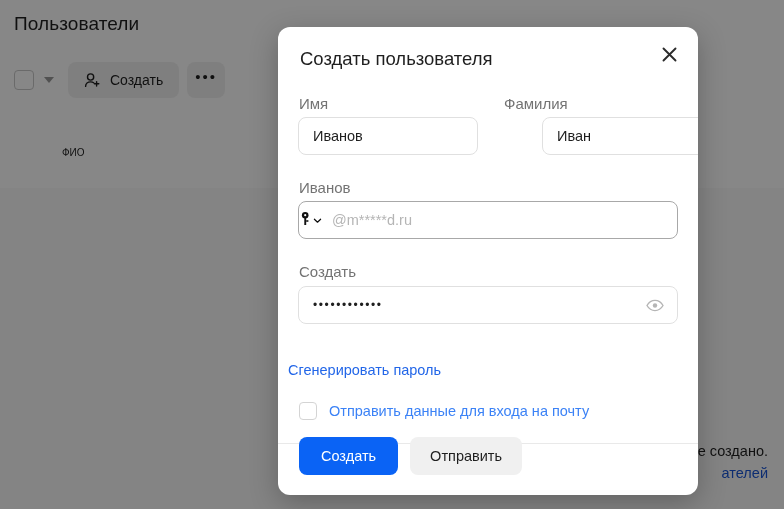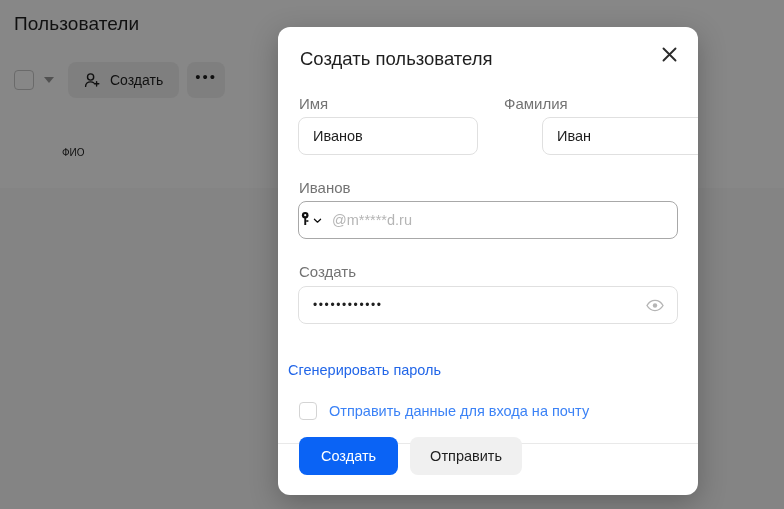--- a/index.html
+++ b/index.html
@@ -296,20 +296,24 @@
         <span>Создать</span>
       </div>
       <div class="tb-more">•••</div>
     </div>
 
     <div class="table-head">
       <div class="th-fio">ФИО</div>
     </div>
     <div class="table-body"></div>
 
+    <div class="empty-note">
+      <div>е создано.</div>
+      <div class="lnk">ателей</div>
+    </div>
   </div>
 
   <div class="overlay"></div>
 
   <div class="modal">
 
     <div class="modal-title">Создать пользователя</div>
 
     <div class="modal-close">
       <svg width="17" height="17" viewBox="0 0 17 17" fill="none">

